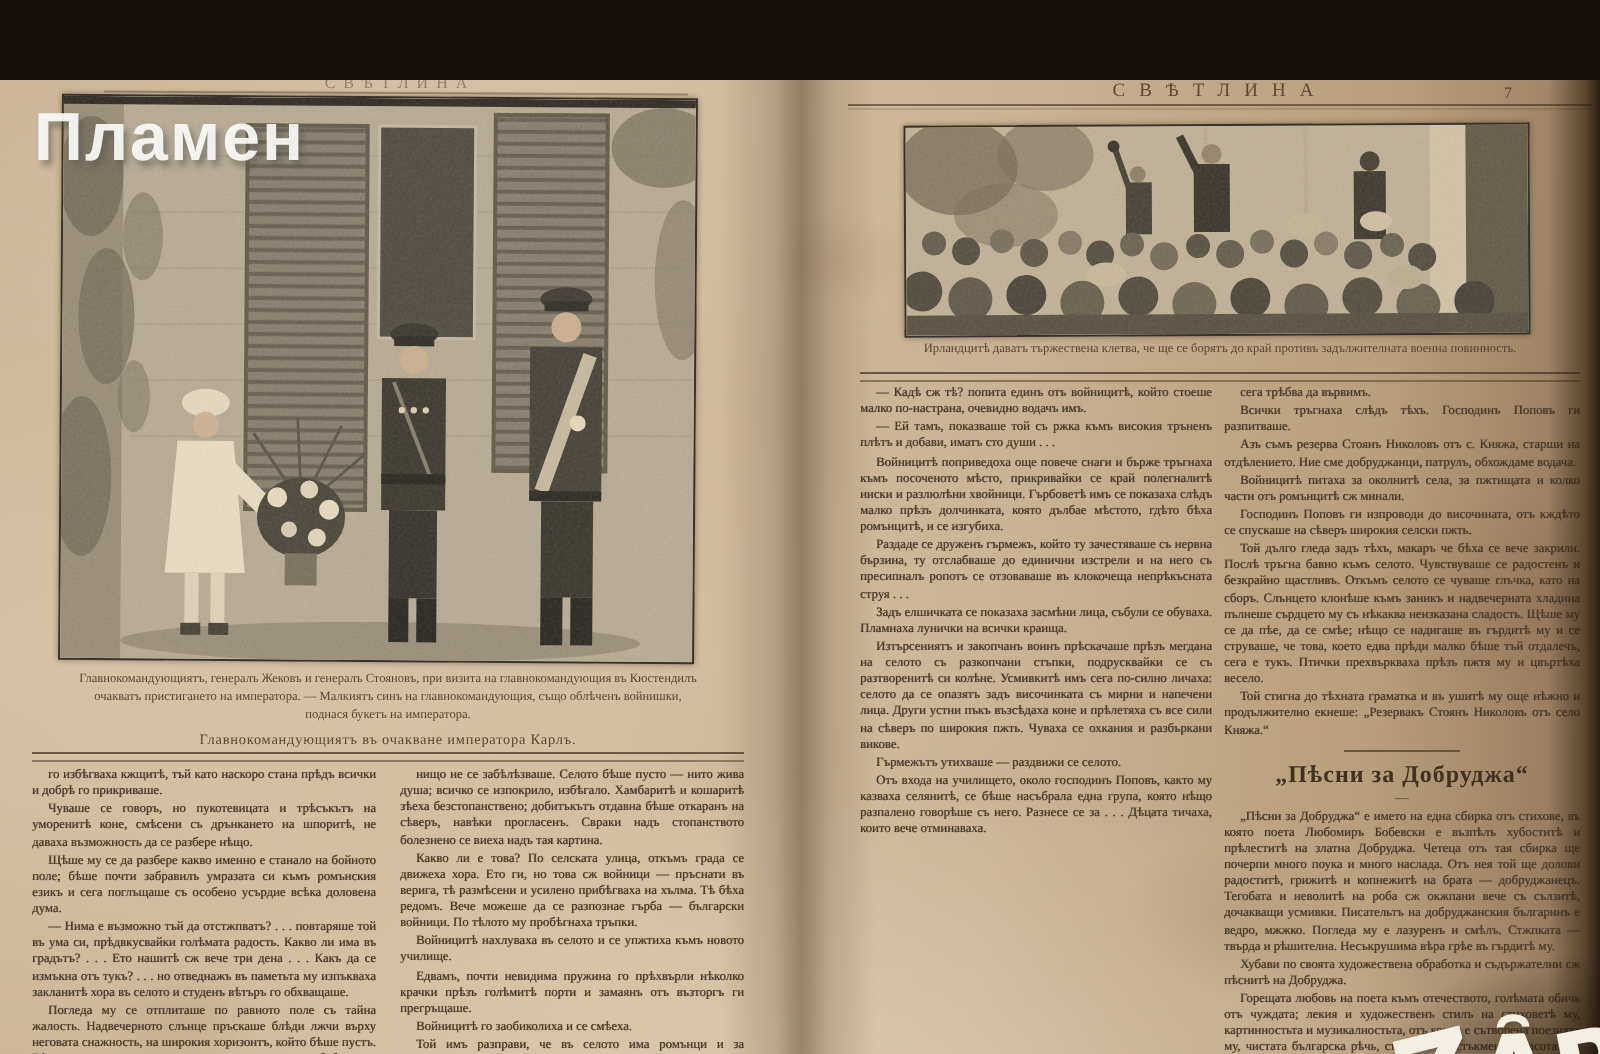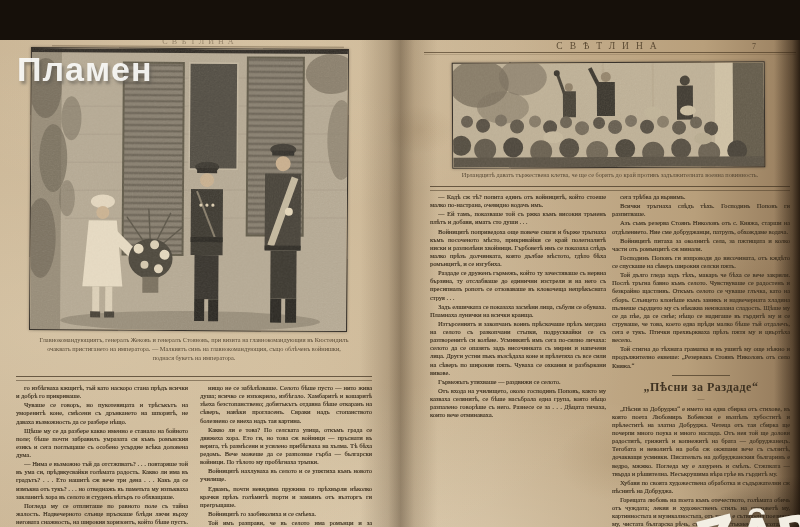--- a/index.html
+++ b/index.html
@@ -192,20 +192,21 @@
         <rect width="316" height="281" filter="url(#g1)" opacity="0.4"></rect>
       </svg>
     </div>
 
     <div class="caption caption-left">
       <div>
           <div>Главнокомандующиятъ, генералъ Жековъ и генералъ Стояновъ, при визита на главнокомандующия въ Кюстендилъ</div>
           <div>очакватъ пристигането на императора. — Малкиятъ синъ на главнокомандующия, също облѣченъ войнишки,</div>
           <div>поднася букетъ на императора.</div>
         </div>
+      <div class="emph">Главнокомандующиятъ въ очакване императора Карлъ.</div>
     </div>
     <div class="double-rule rule-left"></div>
 
     <div class="col lcol1">
         <p>го избѣгваха кжщитѣ, тъй като наскоро стана прѣдъ всички и добрѣ го прикриваше.</p>
         <p>Чуваше се говоръ, но пукотевицата и трѣсъкътъ на уморенитѣ коне, смѣсени съ дрънкането на шпоритѣ, не даваха възможность да се разбере нѣщо.</p>
         <p>Щѣше му се да разбере какво именно е станало на бойното поле; бѣше почти забравилъ умразата си къмъ ромънския езикъ и сега поглъщаше съ особено усърдие всѣка доловена дума.</p>
         <p>— Нима е възможно тъй да отстжпватъ? . . . повтаряше той въ ума си, прѣдвкусвайки голѣмата радость. Какво ли има въ градътъ? . . . Ето нашитѣ сж вече три дена . . . Какъ да се измъкна отъ тукъ? . . . но отведнажъ въ паметьта му изпъкваха закланитѣ хора въ селото и студенъ вѣтъръ го обхващаше.</p>
         <p>Погледа му се отплиташе по равното поле съ тайна жалость. Надвечерното слънце пръскаше блѣди лжчи върху неговата снажность, на широкия хоризонтъ, който бѣше пустъ. Вѣтърната воденица стърчеше като грамадна бубулечка, разперила широко крилѣ. На голѣмата</p>
       </div>
@@ -324,21 +325,21 @@
       <div>
           <p>сега трѣбва да вървимъ.</p>
           <p>Всички тръгнаха слѣдъ тѣхъ. Господинъ Поповъ ги разпитваше.</p>
           <p>Азъ съмъ резерва Стоянъ Николовъ отъ с. Княжа, старши на отдѣлението. Ние сме добруджанци, патрулъ, обхождаме водача.</p>
           <p>Войницитѣ питаха за околнитѣ села, за пжтищата и колко части отъ ромънцитѣ сж минали.</p>
           <p>Господинъ Поповъ ги изпроводи до височината, отъ кждѣто се спускаше на сѣверъ широкия селски пжть.</p>
           <p>Той дълго гледа задъ тѣхъ, макаръ че бѣха се вече закрили. Послѣ тръгна бавно къмъ селото. Чувствуваше се радостенъ и безкрайно щастливъ. Откъмъ селото се чуваше глъчка, като на сборъ. Слънцето клонѣше къмъ заникъ и надвечерната хладина пълнеше сърдцето му съ нѣкаква неизказана сладость. Щѣше му се да пѣе, да се смѣе; нѣщо се надигаше въ гърдитѣ му и се струваше, че това, което едва прѣди малко бѣше тъй отдалечъ, сега е тукъ. Птички прехвъркваха прѣзъ пжтя му и цвъртѣха весело.</p>
           <p>Той стигна до тѣхната граматка и въ ушитѣ му още нѣжно и продължително екнеше: „Резервакъ Стоянъ Николовъ отъ село Княжа.“</p>
         </div>
       <div class="article-divider"></div>
-      <h2 class="article-heading">„Пѣсни за Раздаде“</h2>
+      <h2 class="article-heading">„Пѣсни за Добруджа“</h2>
       <div class="article-orn">—</div>
       <div>
           <p>„Пѣсни за Добруджа“ е името на една сбирка отъ стихове, въ която поета Любомиръ Бобевски е възпѣлъ хубоститѣ и прѣлеститѣ на златна Добруджа. Четеца отъ тая сбирка ще почерпи много поука и много наслада. Отъ нея той ще долови радоститѣ, грижитѣ и копнежитѣ на брата — добруджанецъ. Тегобата и неволитѣ на роба сж окжпани вече съ сълзитѣ, дочакващи усмивки. Писательтъ на добруджанския българинъ е ведро, мжжко. Погледа му е лазуренъ и смѣлъ. Стжпката — твърда и рѣшителна. Несъкрушима вѣра грѣе въ гърдитѣ му.</p>
           <p>Хубави по своята художествена обработка и съдържателни сж пѣснитѣ на Добруджа.</p>
           <p>Горещата любовь на поета къмъ отечеството, голѣмата обичь отъ чуждата; лекия и художественъ стилъ на стиховетѣ му, картинностьта и музикалностьта, отъ които е сътворена поезията му, чистата българска рѣчь, съ която сж стъкмени, красотата и изящностьта, що се съдържатъ въ всѣко куплетче . . . сж причинитѣ да се харесва книгата всѣкимъ.</p>
         </div>
     </div>
   </div>
 
   <div class="right-edge"></div>

